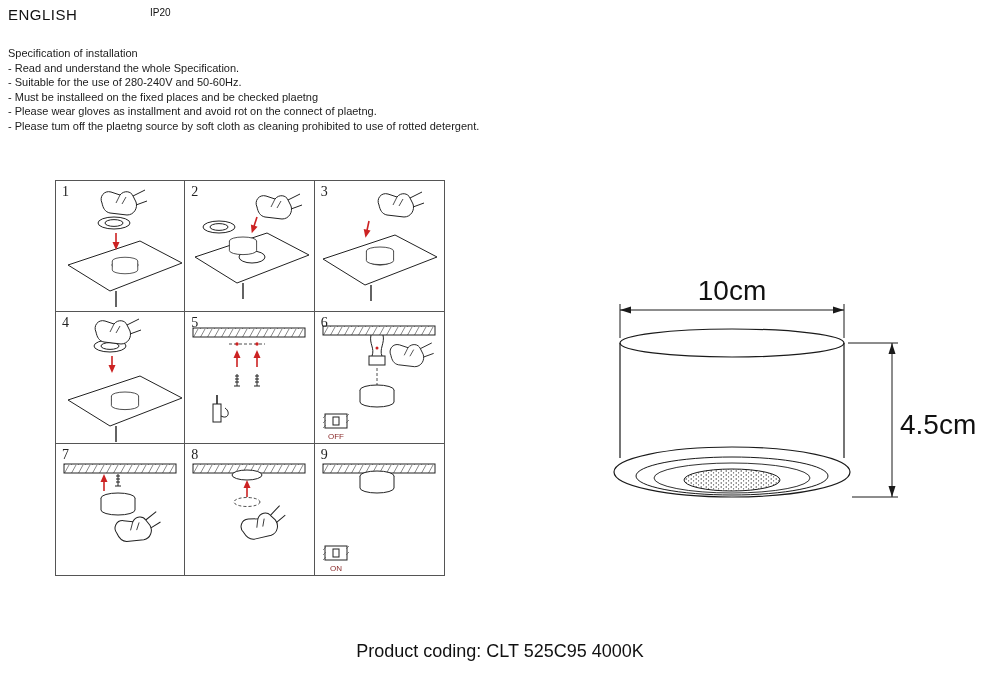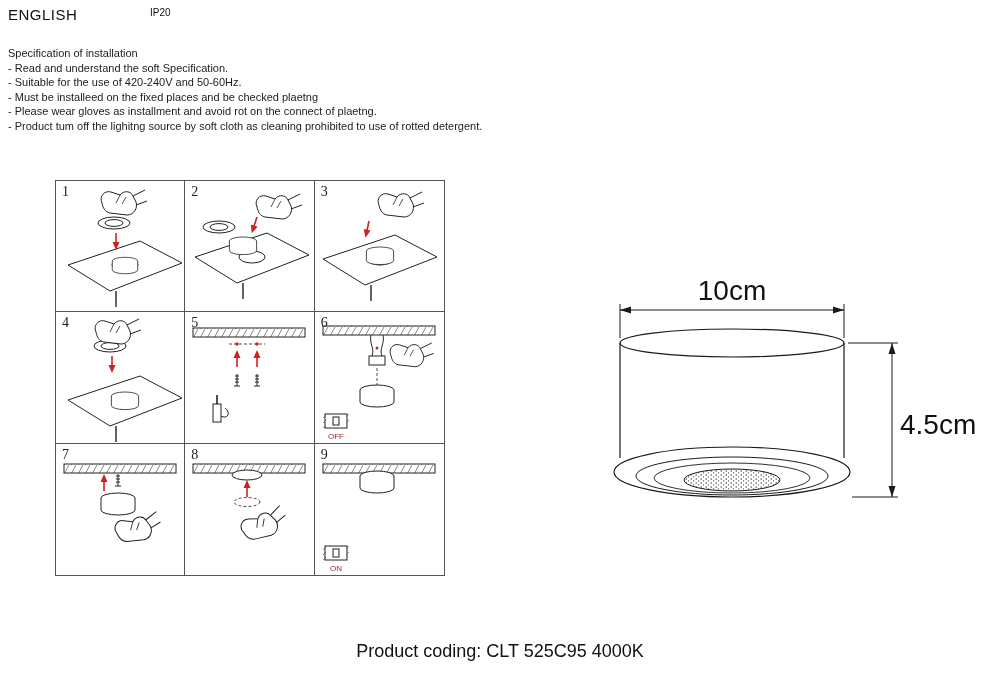--- a/index.html
+++ b/index.html
@@ -81,25 +81,25 @@
       <path d="M4,0 L4,-9" stroke="#222" stroke-width="1.6" fill="none"></path>
     </g>
   </defs>
 </svg>
 
 <div class="abs lang">ENGLISH</div>
 <div class="abs ip">IP20</div>
 
 <div class="abs spec">
   <div>Specification of installation</div>
-  <div>- Read and understand the soft Specification.</div>
-  <div>- Suitable for the use of 420-240V and 50-60Hz.</div>
+  <div>- Read and understand the whole Specification.</div>
+  <div>- Suitable for the use of 280-240V and 50-60Hz.</div>
   <div>- Must be installeed on the fixed places and be checked plaetng</div>
   <div>- Please wear gloves as installment and avoid rot on the connect of plaetng.</div>
-  <div>- Product tum off the lighitng source by soft cloth as cleaning prohibited to use of rotted detergent.</div>
+  <div>- Please tum off the plaetng source by soft cloth as cleaning prohibited to use of rotted detergent.</div>
 </div>
 
 <div class="abs grid">
 
   <div class="cell">
     <div class="num">1</div>
     <svg width="130" height="131" viewBox="0 0 130 131">
       <use href="#g-panel" transform="translate(12,60)"></use>
       <use href="#g-fixture" transform="translate(69,80) scale(0.75)"></use>
       <use href="#g-ring" transform="translate(58,42)"></use>

